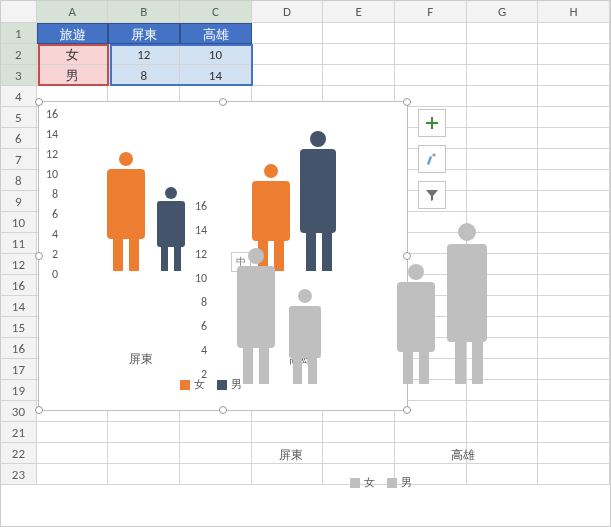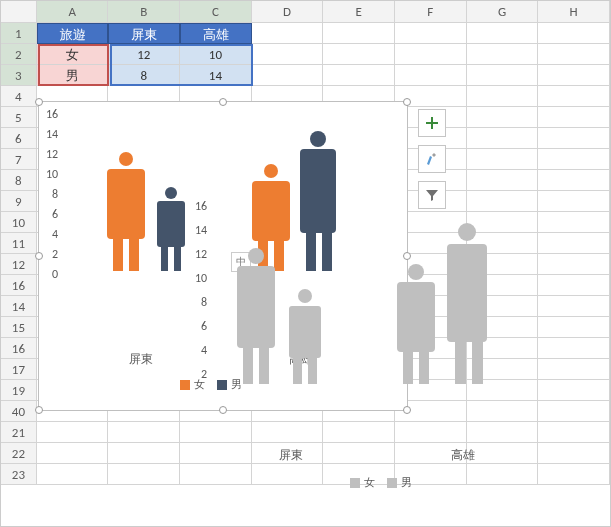--- a/index.html
+++ b/index.html
@@ -252,21 +252,21 @@
       <div class="cell"></div>
       <div class="cell"></div>
       <div class="cell"></div>
       <div class="cell"></div>
       <div class="cell"></div>
       <div class="cell"></div>
       <div class="cell"></div>
       <div class="cell"></div>
     </div>
     <div class="row">
-      <div class="row-header">40</div>
+      <div class="row-header">30</div>
       <div class="cell"></div>
       <div class="cell"></div>
       <div class="cell"></div>
       <div class="cell"></div>
       <div class="cell"></div>
       <div class="cell"></div>
       <div class="cell"></div>
       <div class="cell"></div>
     </div>
     <div class="row">

